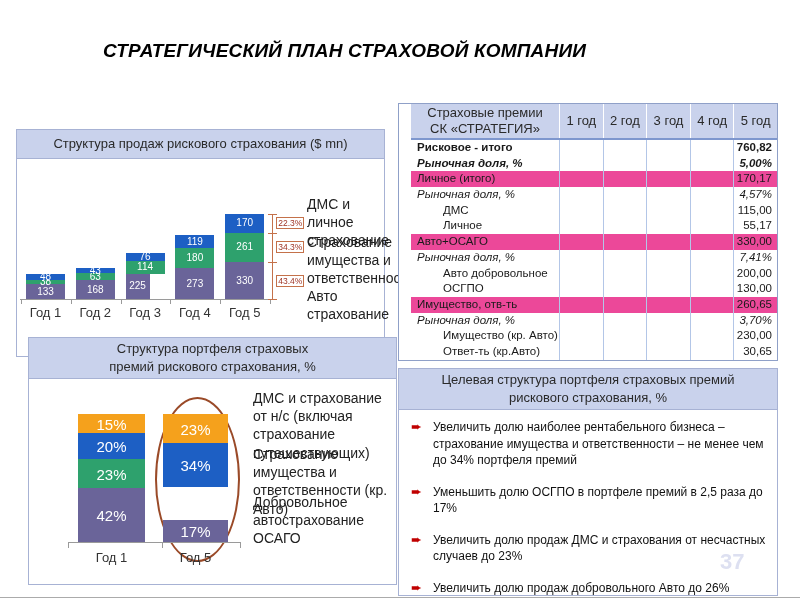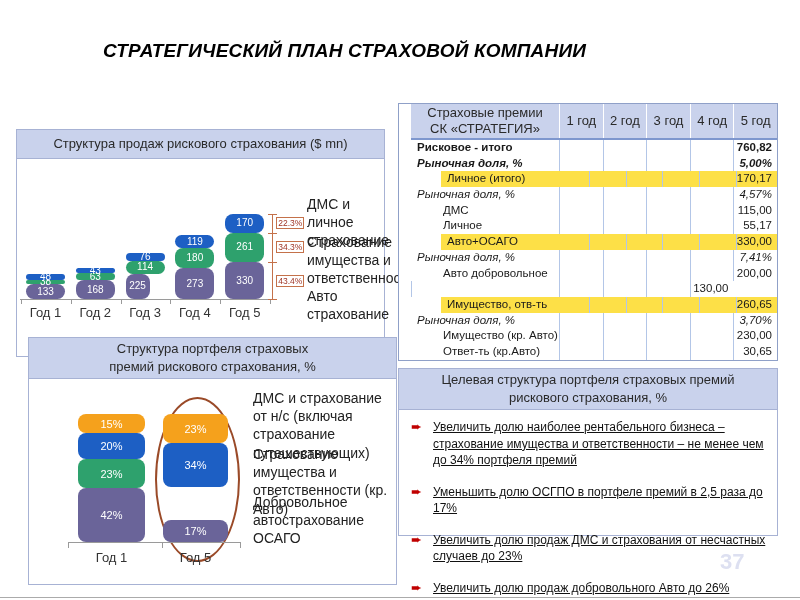--- a/index.html
+++ b/index.html
@@ -15,21 +15,21 @@
   .panel{position:absolute;background:#fff;border:1px solid #a7b2d4;box-sizing:border-box;}
   .panel-header{
     background:#c9d2ec;border-bottom:1px solid #a7b2d4;
     display:flex;flex-direction:column;justify-content:center;align-items:center;
     font-size:13px;color:#2a2a2a;text-align:center;line-height:1.35;
   }
   
   #sales-panel{left:16px;top:103px;width:369px;height:228px;margin-top:26px;}
   #sales-header{height:28px;}
   #sales-plot{position:relative;width:100%;height:199px;}
-  .bar-seg{position:absolute;border-radius:8px;}
+  .bar-seg{position:absolute;}
   .bar-seg span{
     position:absolute;left:0;right:0;top:50%;transform:translateY(-50%);
     text-align:center;color:#fff;font-size:10px;line-height:10px;
   }
   .axis-line{position:absolute;border-top:1px solid #9a9a9a;}
   .axis-tick{position:absolute;width:1px;height:4px;background:#9a9a9a;}
   .cat-label{position:absolute;transform:translateX(-50%);font-size:13px;color:#333;white-space:nowrap;}
   .legend-item{position:absolute;font-size:14px;line-height:1.3;color:#222;}
   .callout-line{position:absolute;background:#c4714a;}
   .callout-label{
@@ -41,42 +41,42 @@
   .tbl-header{
     display:grid;grid-template-columns:148px repeat(5,1fr);height:36px;background:#c9d2ec;
     border-bottom:2px solid #7e97ce;box-sizing:border-box;
   }
   .tbl-header .hcell{
     display:flex;flex-direction:column;justify-content:center;align-items:center;
     font-size:13px;color:#2a2a2a;border-left:1px solid #ffffff;line-height:1.25;text-align:center;
   }
   .tbl-header .hcell:first-child{border-left:none;}
   .tbl-row{display:grid;grid-template-columns:148px repeat(5,1fr);height:15.7px;font-size:11.5px;}
-  .tbl-row.section{background:#fde047;margin-left:30px;}
+  .tbl-row.section{background:#ec4899;}
   .tbl-row.bold{font-weight:bold;}
   .tbl-row.bold-italic{font-weight:bold;font-style:italic;}
   .tbl-row.italic{font-style:italic;}
   .tbl-row .lcell{padding-left:6px;line-height:15.7px;white-space:nowrap;overflow:hidden;}
   .tbl-row.indent .lcell{padding-left:32px;}
   .tbl-row .vcell{border-left:1px solid #b3c6e7;text-align:right;padding-right:5px;line-height:15.7px;}
   
   #portfolio-panel{left:16px;top:337px;width:369px;height:248px;margin-left:12px;}
   #portfolio-header{height:40px;}
   #portfolio-plot{position:relative;width:100%;height:206px;}
-  .pct-seg span{font-size:11px;line-height:11px;}
+  .pct-seg span{font-size:15px;line-height:11px;}
   .highlight-ellipse{
     position:absolute;border:2px solid #9a4a28;border-radius:50%;background:transparent;
   }
   
-  #targets-panel{left:398px;top:368px;width:380px;height:168px;}
+  #targets-panel{left:398px;top:368px;width:380px;height:228px;}
   #targets-header{height:40px;}
   #targets-body{display:flex;flex-direction:column;gap:15px;padding:9px 10px 0 12px;}
   .bullet-row{display:flex;align-items:flex-start;}
   .bullet-arrow{color:#c00000;font-size:13px;line-height:16px;width:22px;flex:0 0 22px;}
-  .bullet-text{font-size:12px;line-height:1.38;color:#111;text-decoration:underline;}
+  .bullet-text{font-size:12px;line-height:1.38;color:#111;}
   .page-number{
     position:absolute;left:720px;top:549px;font-size:22px;color:#dde0f1;font-weight:bold;
   }
 </style>
 </head>
 <body>
 
 <div class="slide-title">СТРАТЕГИЧЕСКИЙ ПЛАН СТРАХОВОЙ КОМПАНИИ</div>
 
 <div class="panel" id="sales-panel">
@@ -234,20 +234,21 @@
       </div>
       <div class="tbl-row indent">
         <div class="lcell">Авто добровольное</div>
         <div class="vcell"></div>
         <div class="vcell"></div>
         <div class="vcell"></div>
         <div class="vcell"></div>
         <div class="vcell">200,00</div>
       </div>
       <div class="tbl-row indent">
+        <div class="lcell">ОСГПО</div>
         <div class="vcell"></div>
         <div class="vcell"></div>
         <div class="vcell"></div>
         <div class="vcell"></div>
         <div class="vcell">130,00</div>
       </div>
       <div class="tbl-row section">
         <div class="lcell">Имущество, отв-ть</div>
         <div class="vcell"></div>
         <div class="vcell"></div>

